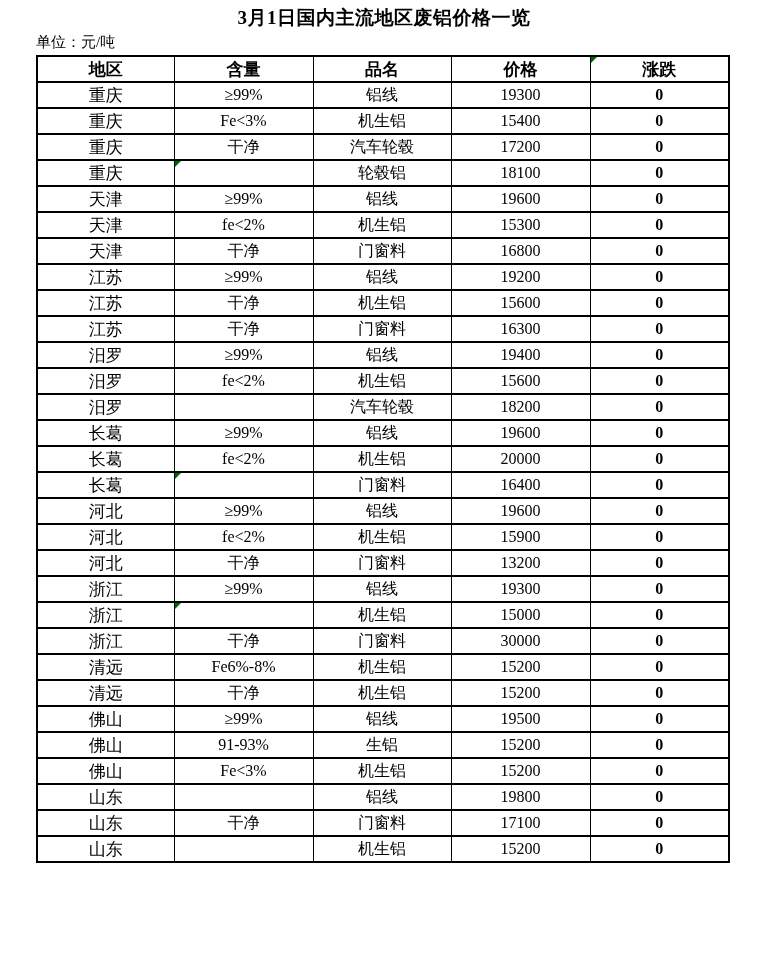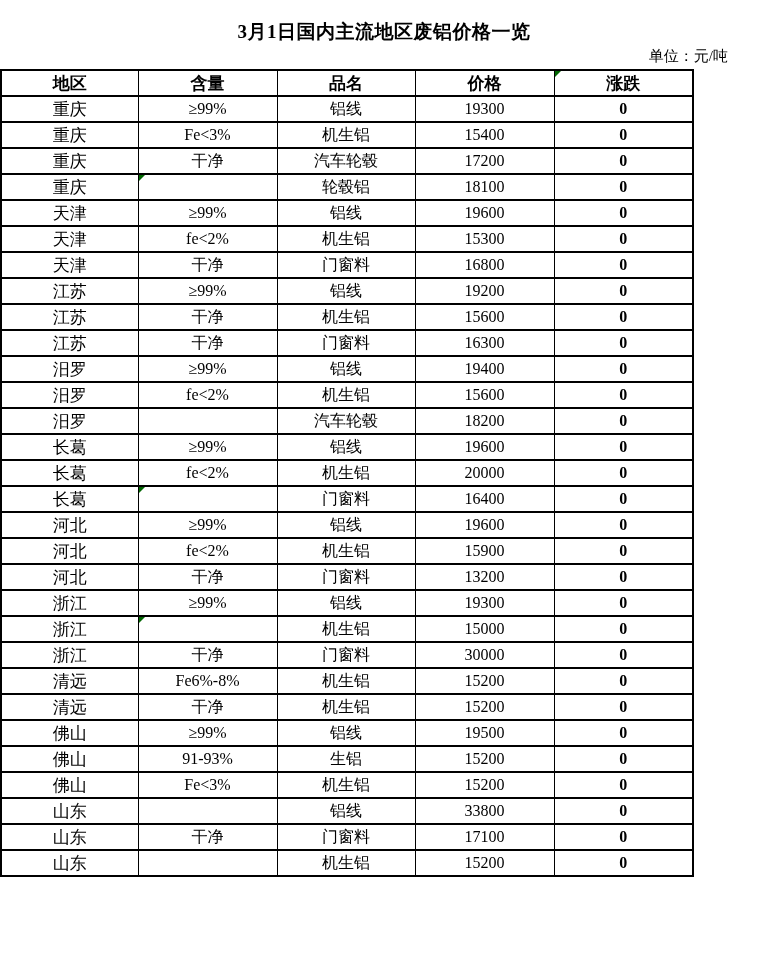--- a/index.html
+++ b/index.html
@@ -7,37 +7,37 @@
     margin: 0; padding: 0;
     width: 768px; height: 953px;
     background: #ffffff;
     color: #000000;
     font-family: "Liberation Serif", "DejaVu Serif", serif;
     overflow: hidden;
   }
   .page { width: 768px; height: 953px; position: relative; }
   .title {
     margin: 0;
-    padding-top: 19px;
+    padding-top: 5px;
     text-align: center;
     font-size: 19px;
     font-weight: bold;
     line-height: 26px;
     letter-spacing: 0.5px;
   }
   .unit-line {
     width: 692px;
     margin: 1px 0 3px 36px;
-    text-align: right;
     font-size: 15px;
     line-height: 20px;
   }
   table.price-table {
     border-collapse: collapse;
     table-layout: fixed;
+    margin-left: 36px;
     width: 692px;
     border: 2px solid #000;
   }
   .price-table th, .price-table td {
     border-left: 1px solid #000;
     border-right: 1px solid #000;
     border-top: 2px solid #000;
     border-bottom: 2px solid #000;
     height: 26px;
     padding: 0;
@@ -287,21 +287,21 @@
           <td class="c-region"><span>佛山</span></td>
           <td class="c-content"><span>Fe&lt;3%</span></td>
           <td class="c-product"><span>机生铝</span></td>
           <td class="c-price"><span>15200</span></td>
           <td class="c-change"><span>0</span></td>
         </tr>
         <tr>
           <td class="c-region"><span>山东</span></td>
           <td class="c-content"><span></span></td>
           <td class="c-product"><span>铝线</span></td>
-          <td class="c-price"><span>33800</span></td>
+          <td class="c-price"><span>19800</span></td>
           <td class="c-change"><span>0</span></td>
         </tr>
         <tr>
           <td class="c-region"><span>山东</span></td>
           <td class="c-content"><span>干净</span></td>
           <td class="c-product"><span>门窗料</span></td>
           <td class="c-price"><span>17100</span></td>
           <td class="c-change"><span>0</span></td>
         </tr>
         <tr>

